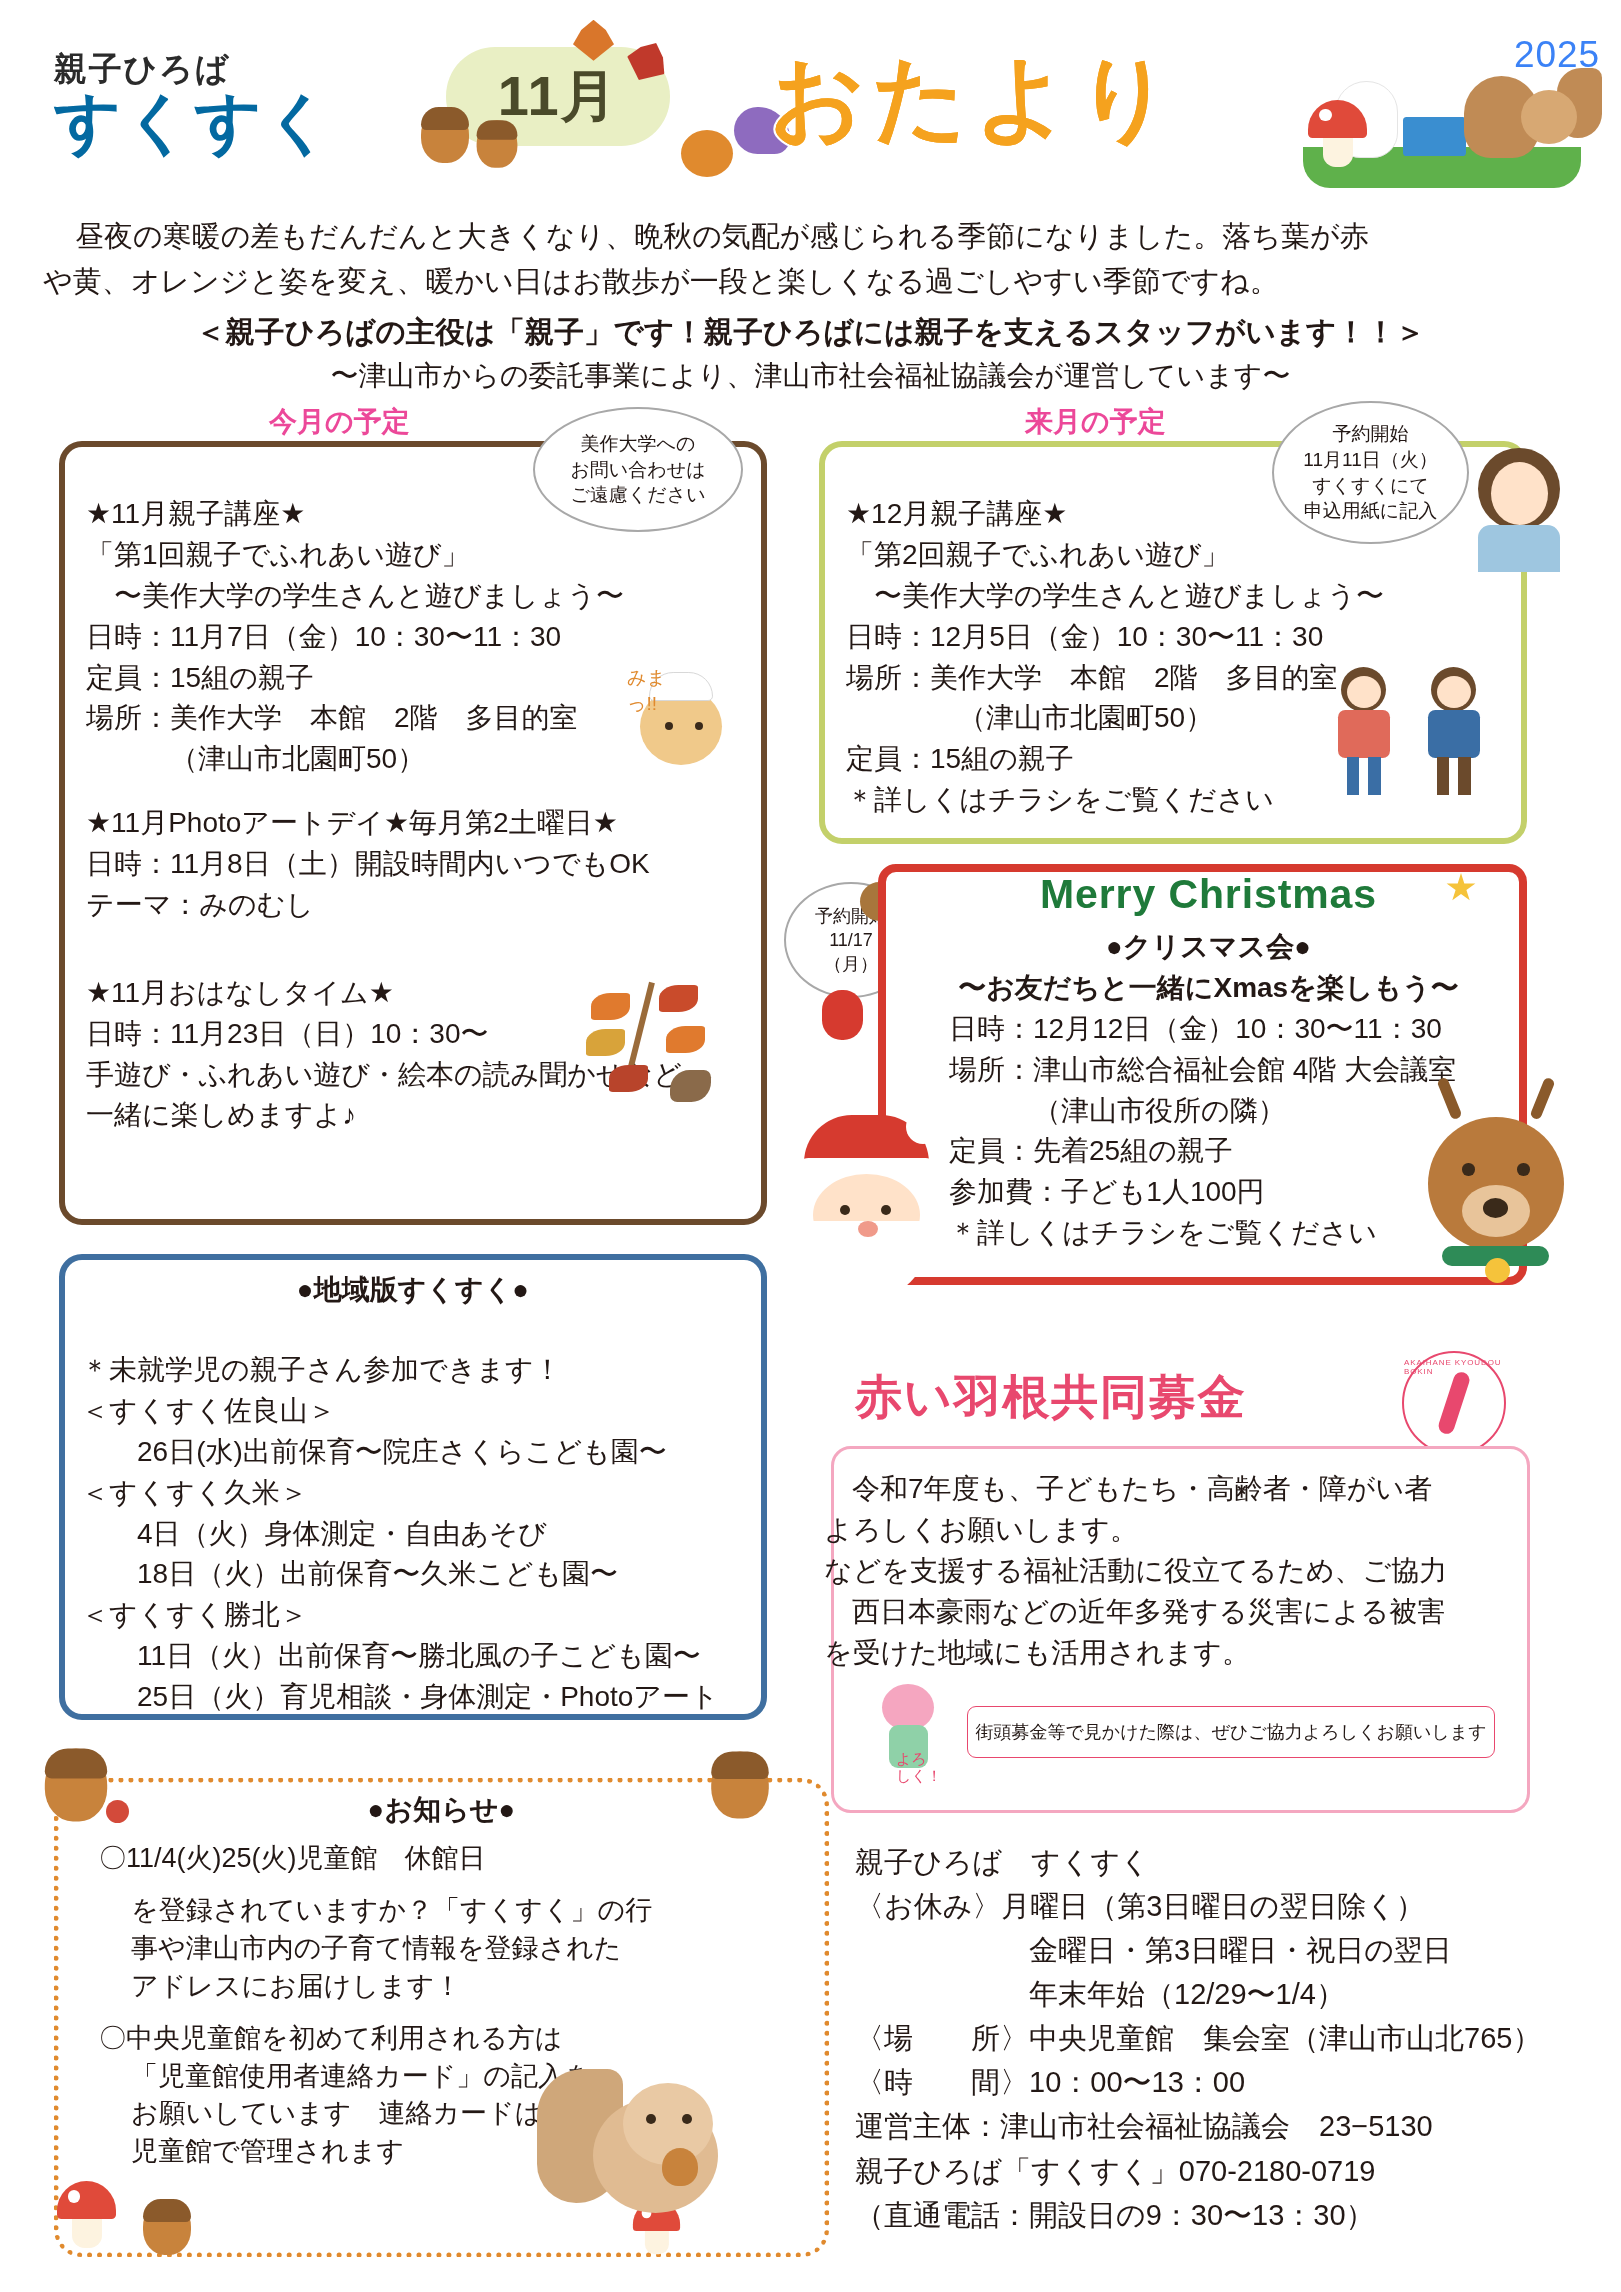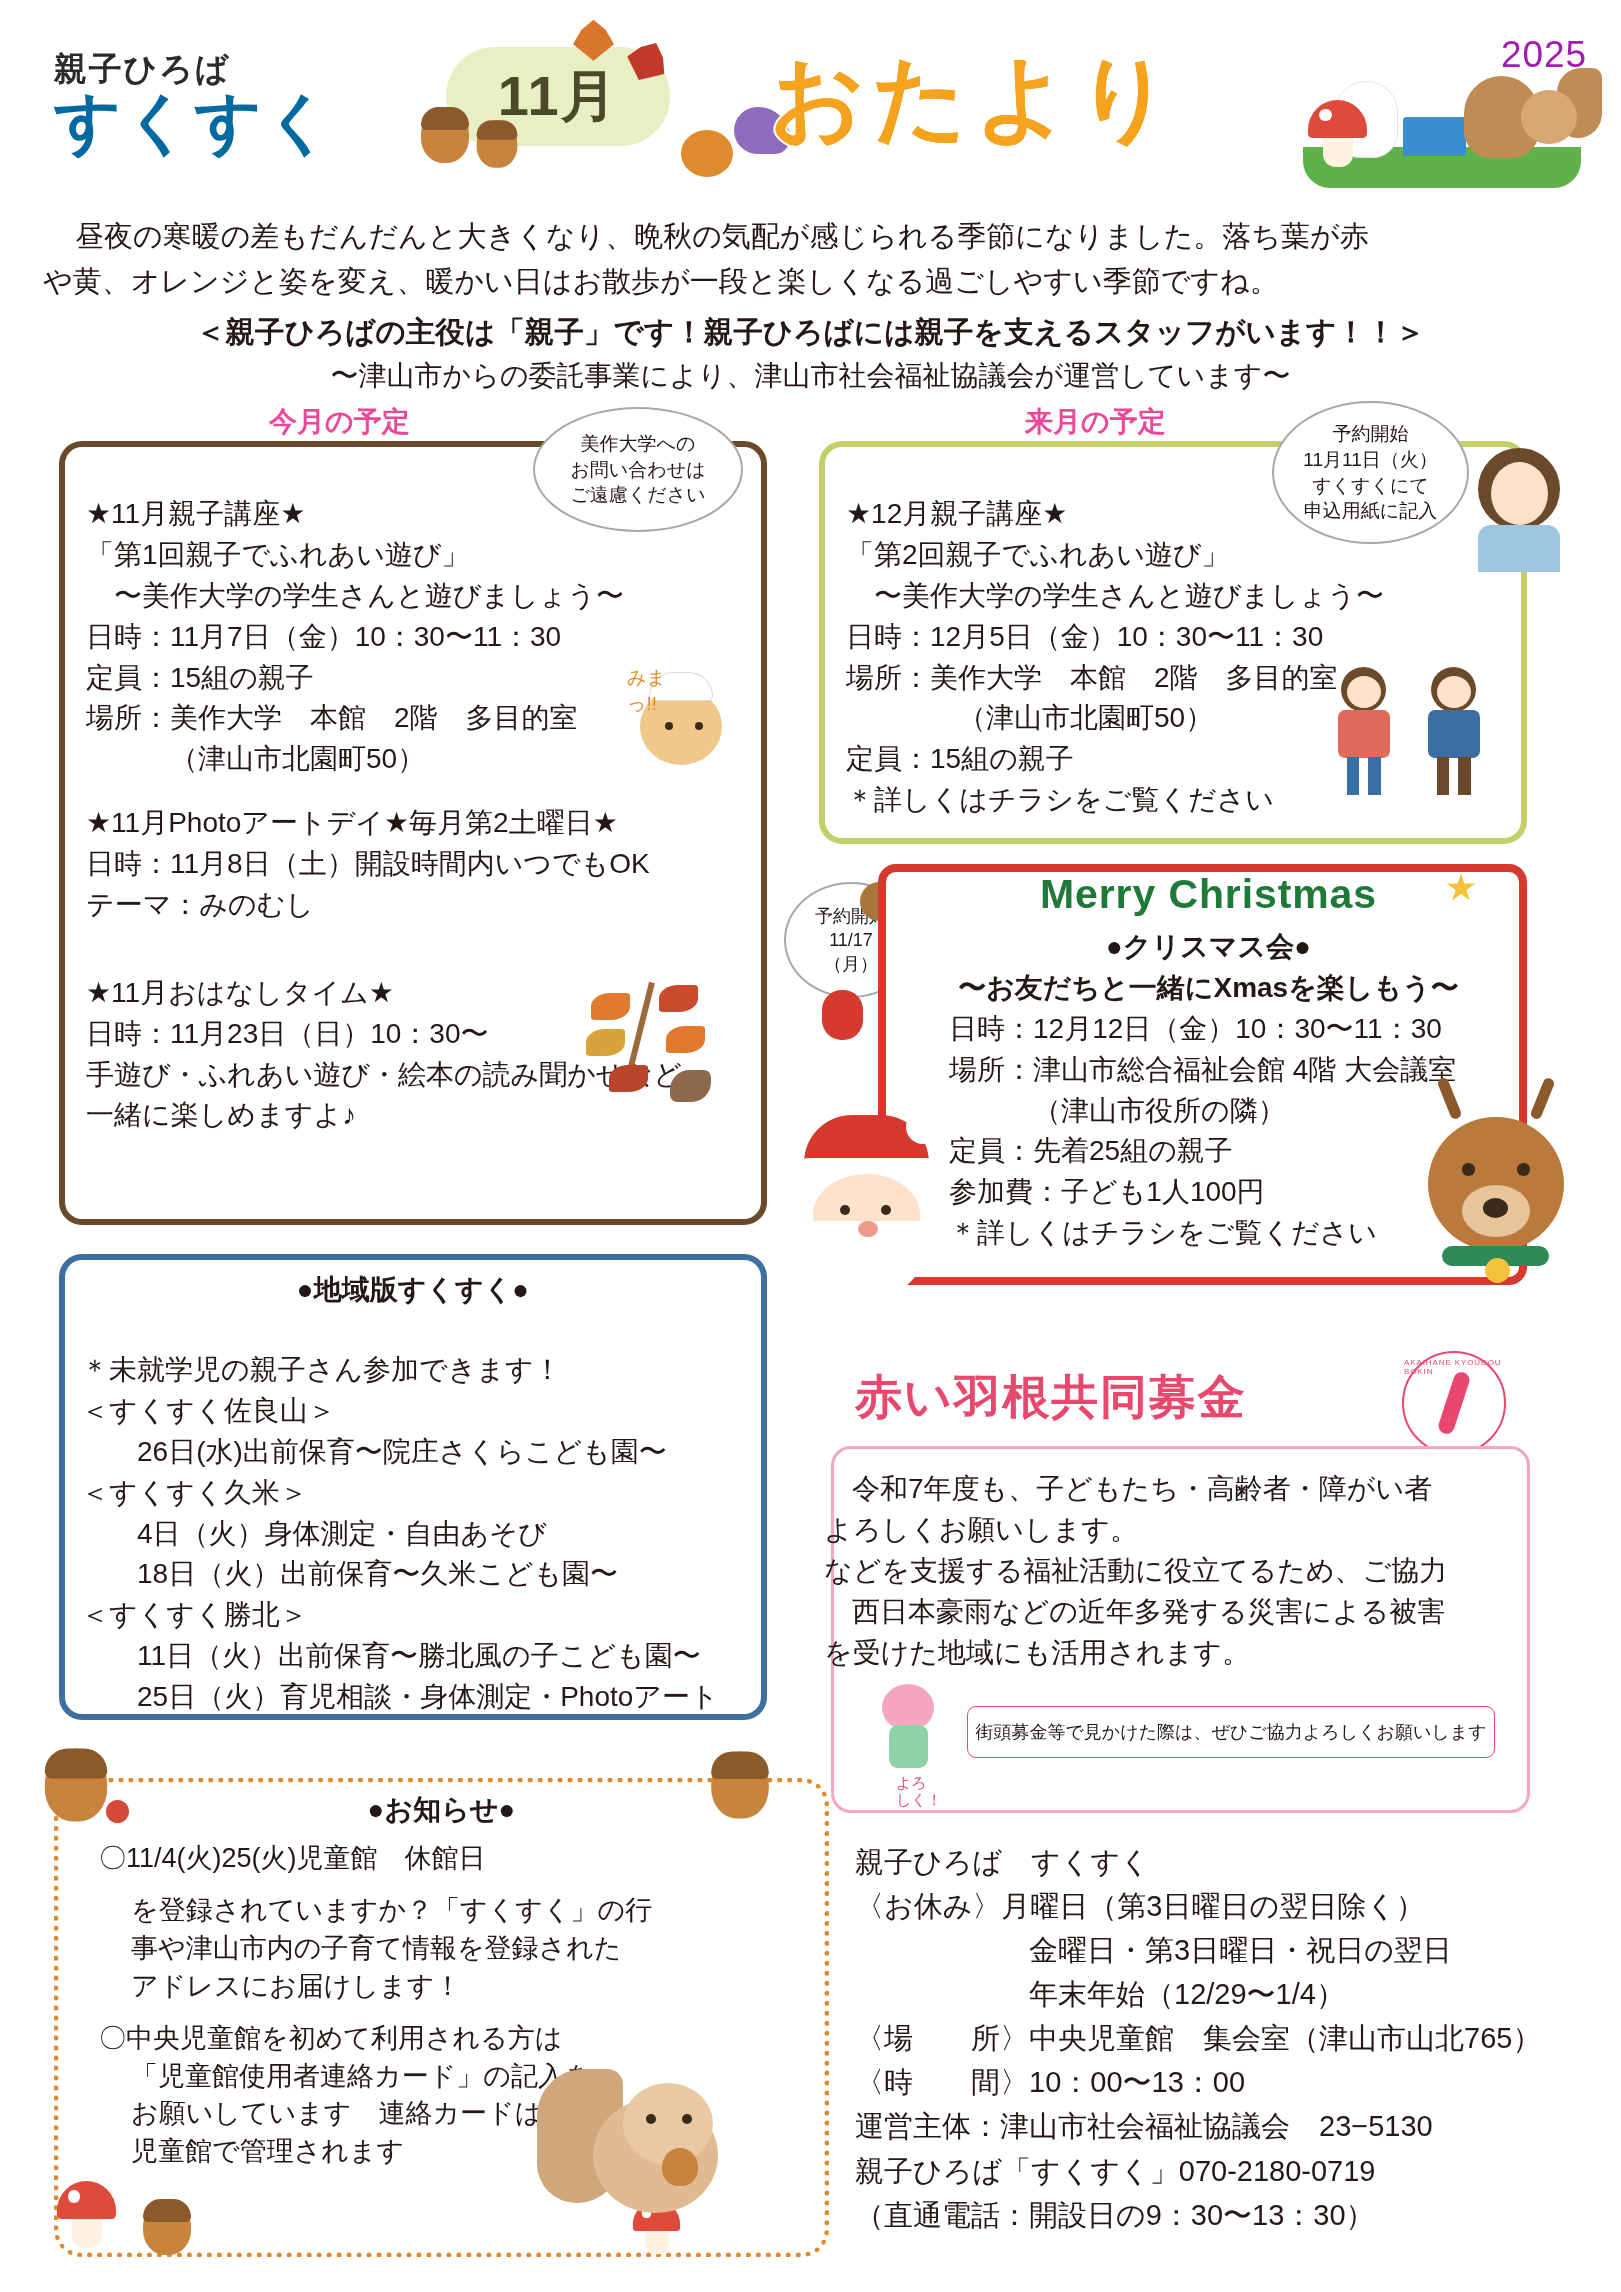--- a/index.html
+++ b/index.html
@@ -10,22 +10,22 @@
     font-family: "Liberation Sans", "DejaVu Sans", sans-serif;
     color: #231815;
     position: relative;
     overflow: hidden;
   }
   .page { position: relative; width: 1621px; height: 2293px; padding: 0; }
 
   
   .header { position: relative; height: 210px; }
   .year {
-    position: absolute; right: 34px; top: 34px;
-    font-size: 37px; color: #a21caf; letter-spacing: 0.9px;
+    position: absolute; right: 21px; top: 34px;
+    font-size: 37px; color: #3b82f6; letter-spacing: 0.9px;
   }
   .logo-block {
     position: absolute; left: 54px; top: 47px; width: 376px;
   }
   .logo-small {
     font-size: 33px; font-weight: bold; color: #2b2b2b; letter-spacing: 1.8px;
   }
   .logo-big {
     font-size: 66px; font-weight: bold; color: #0369a1; letter-spacing: 2.7px;
     line-height: 1.05; margin-top: -3.6px;
@@ -458,21 +458,21 @@
     <div>よろしくお願いします。</div>
     <div>などを支援する福祉活動に役立てるため、ご協力</div>
     <div>　西日本豪雨などの近年多発する災害による被害</div>
     <div>を受けた地域にも活用されます。</div>
   </div>
   <div class="bokin-note">街頭募金等で見かけた際は、ぜひご協力よろしくお願いします</div>
   <div class="deco" style="position:absolute; left:873px; top:1684px; width:70px; height:86px;">
     <div style="position:absolute;left:9px;top:0;width:52px;height:47px;background:#f5a6c0;border-radius:50%;"></div>
     <div style="position:absolute;left:16px;top:41px;width:39px;height:43px;background:#8fd1a8;border-radius:9px;"></div>
   </div>
-  <div style="position:absolute; left:896px; top:1751px; font-size:15px; color:#e8486e; line-height:1.1;margin-top:24px;">よろ<br>しく！</div>
+  <div style="position:absolute; left:896px; top:1751px; font-size:15px; color:#e8486e; line-height:1.1;">よろ<br>しく！</div>
 
   <div class="box-notice"></div>
   <div class="notice-head">●お知らせ●</div>
   <div class="boxtxt notice-body">
     <div class="item">
       <span>〇11/4(火)25(火)児童館　休館日</span>
     </div>
     <div class="item">
       <span class="ind">を登録されていますか？「すくすく」の行</span>
       <span class="ind">事や津山市内の子育て情報を登録された</span>

